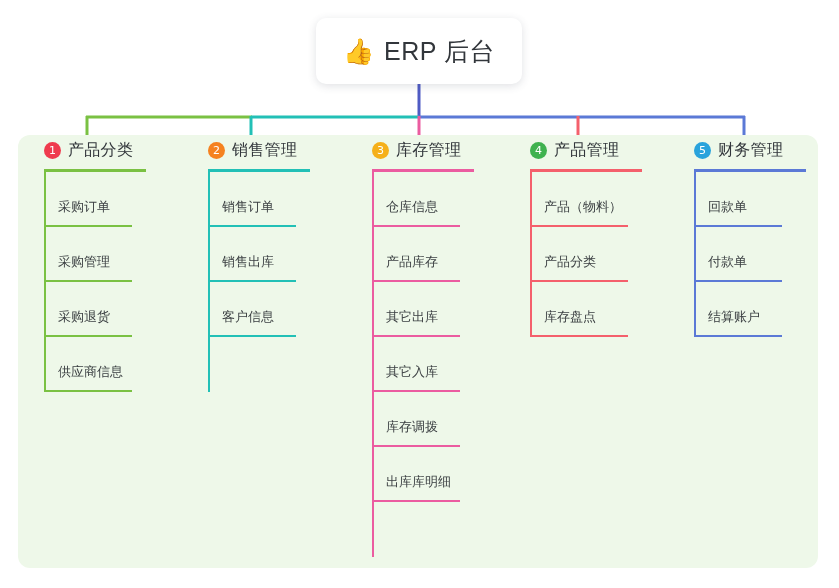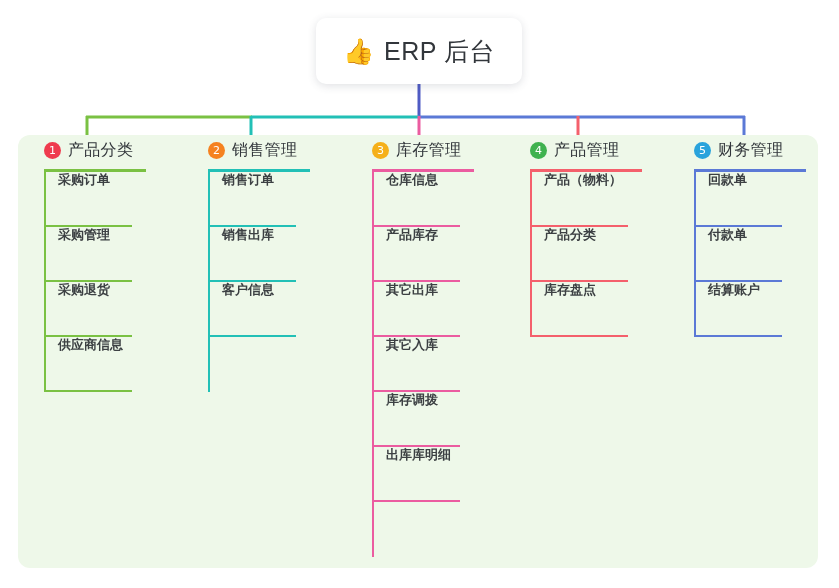--- a/index.html
+++ b/index.html
@@ -108,24 +108,23 @@
     position: absolute;
     left: 0;
     top: 0;
     width: 2px;
   }
   .leaf {
     position: relative;
     height: 55px;
     box-sizing: border-box;
     display: flex;
-    align-items: flex-start;
-    padding-bottom: 22px;
+    align-items: flex-end;
+    padding-bottom: 13px;
     padding-left: 14px;
-    font-weight: bold;
   }
   .leaf-label {
     font-size: 13px;
     color: #3c4043;
     white-space: nowrap;
     line-height: 15px;
   }
   .leaf-rule {
     position: absolute;
     left: 0;

